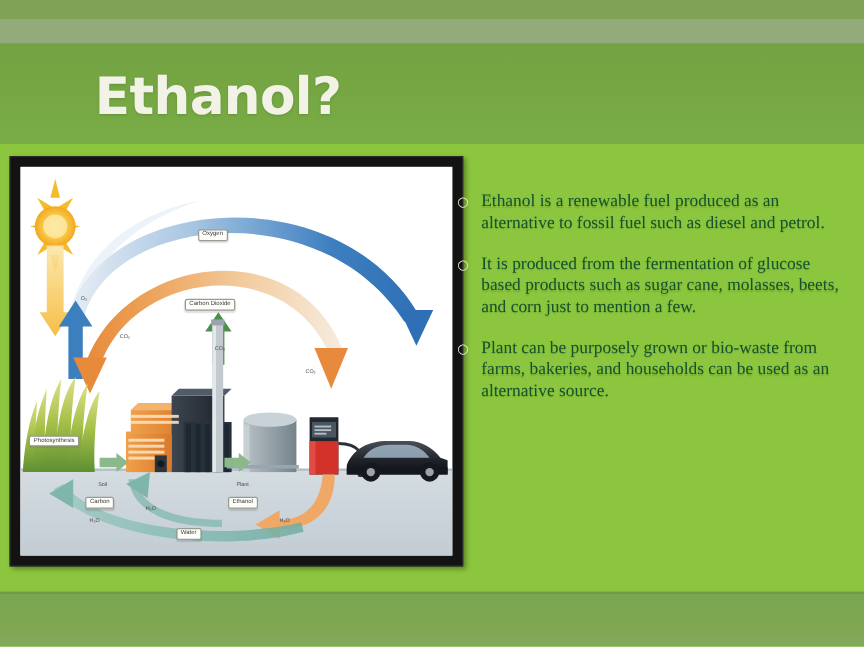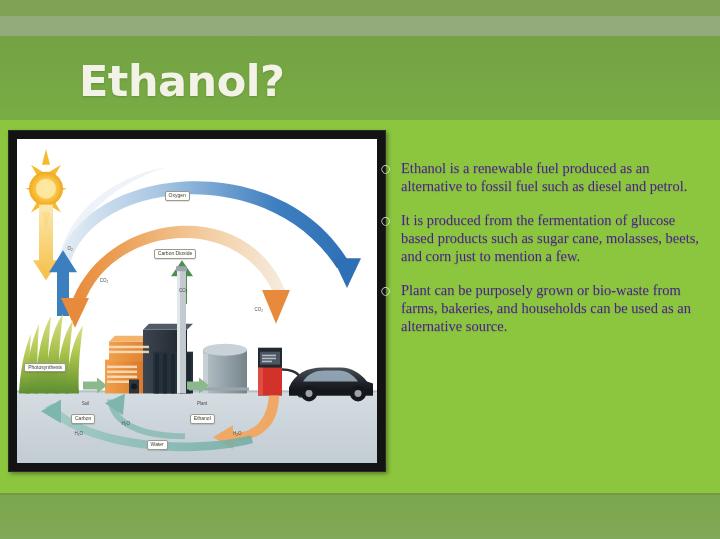--- a/index.html
+++ b/index.html
@@ -141,21 +141,21 @@
     flex: 0 0 auto;
     width: 20px;
     padding-top: 3px;
     color: #eef0d8;
     font-size: 11px;
     line-height: 1;
     font-family: "DejaVu Sans", sans-serif;
   }
   .bullet-text {
     flex: 1 1 auto;
-    color: #4c1d95;
+    color: #14532d;
     font-size: 14.5px;
     line-height: 1.22;
     font-family: "Liberation Serif", serif;
     text-shadow: 0 1px 1px rgba(70,100,30,0.28);
   }
 </style>
 </head>
 <body>
 
 <div class="slide">

